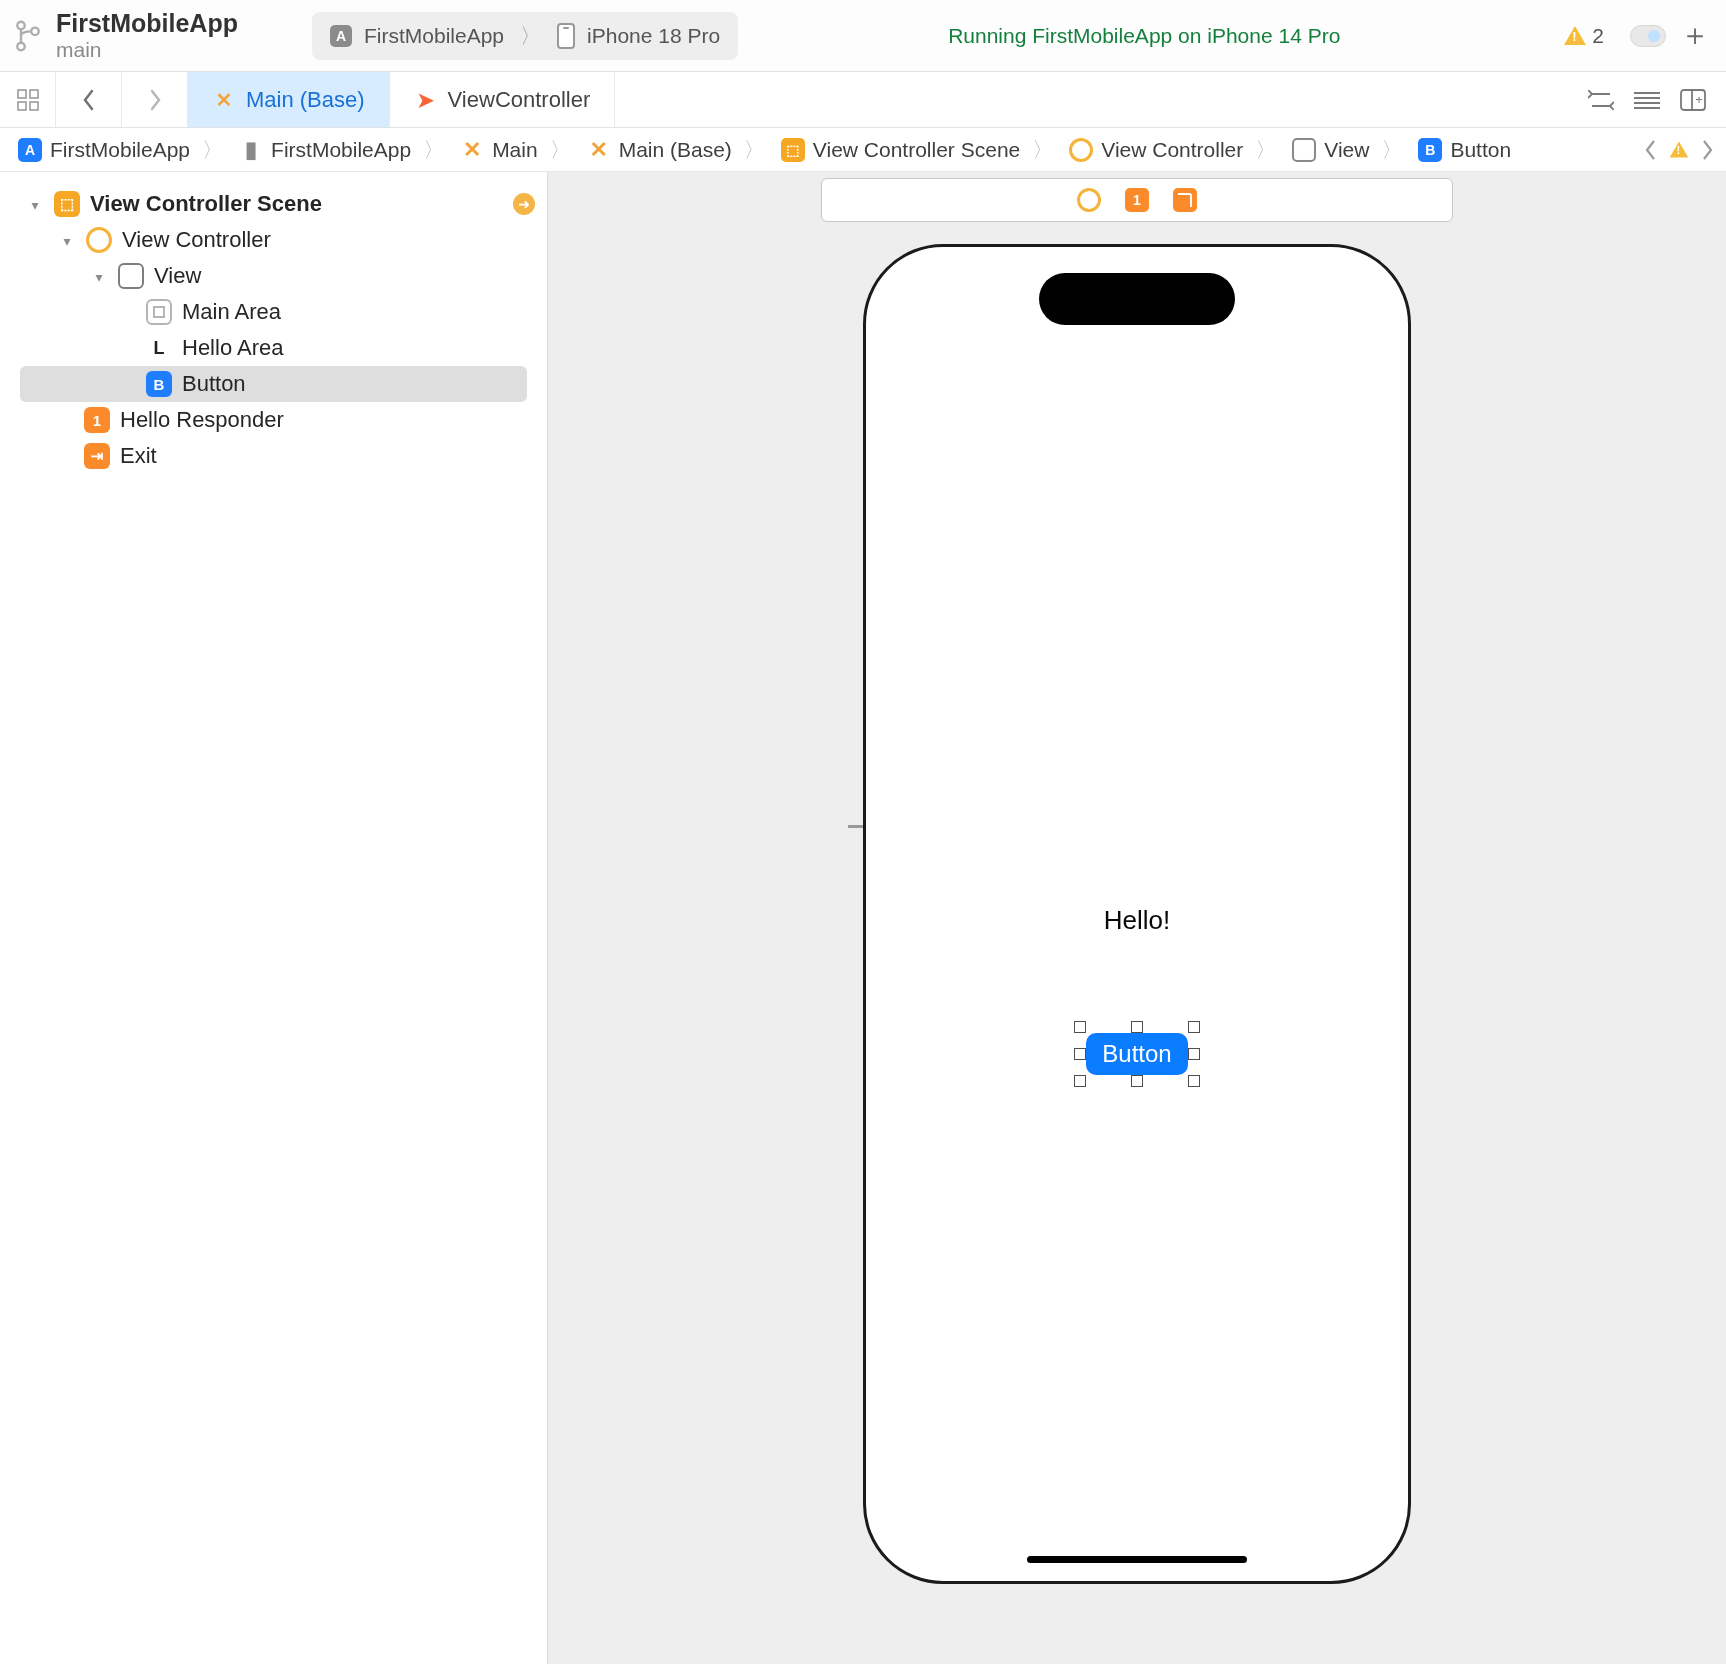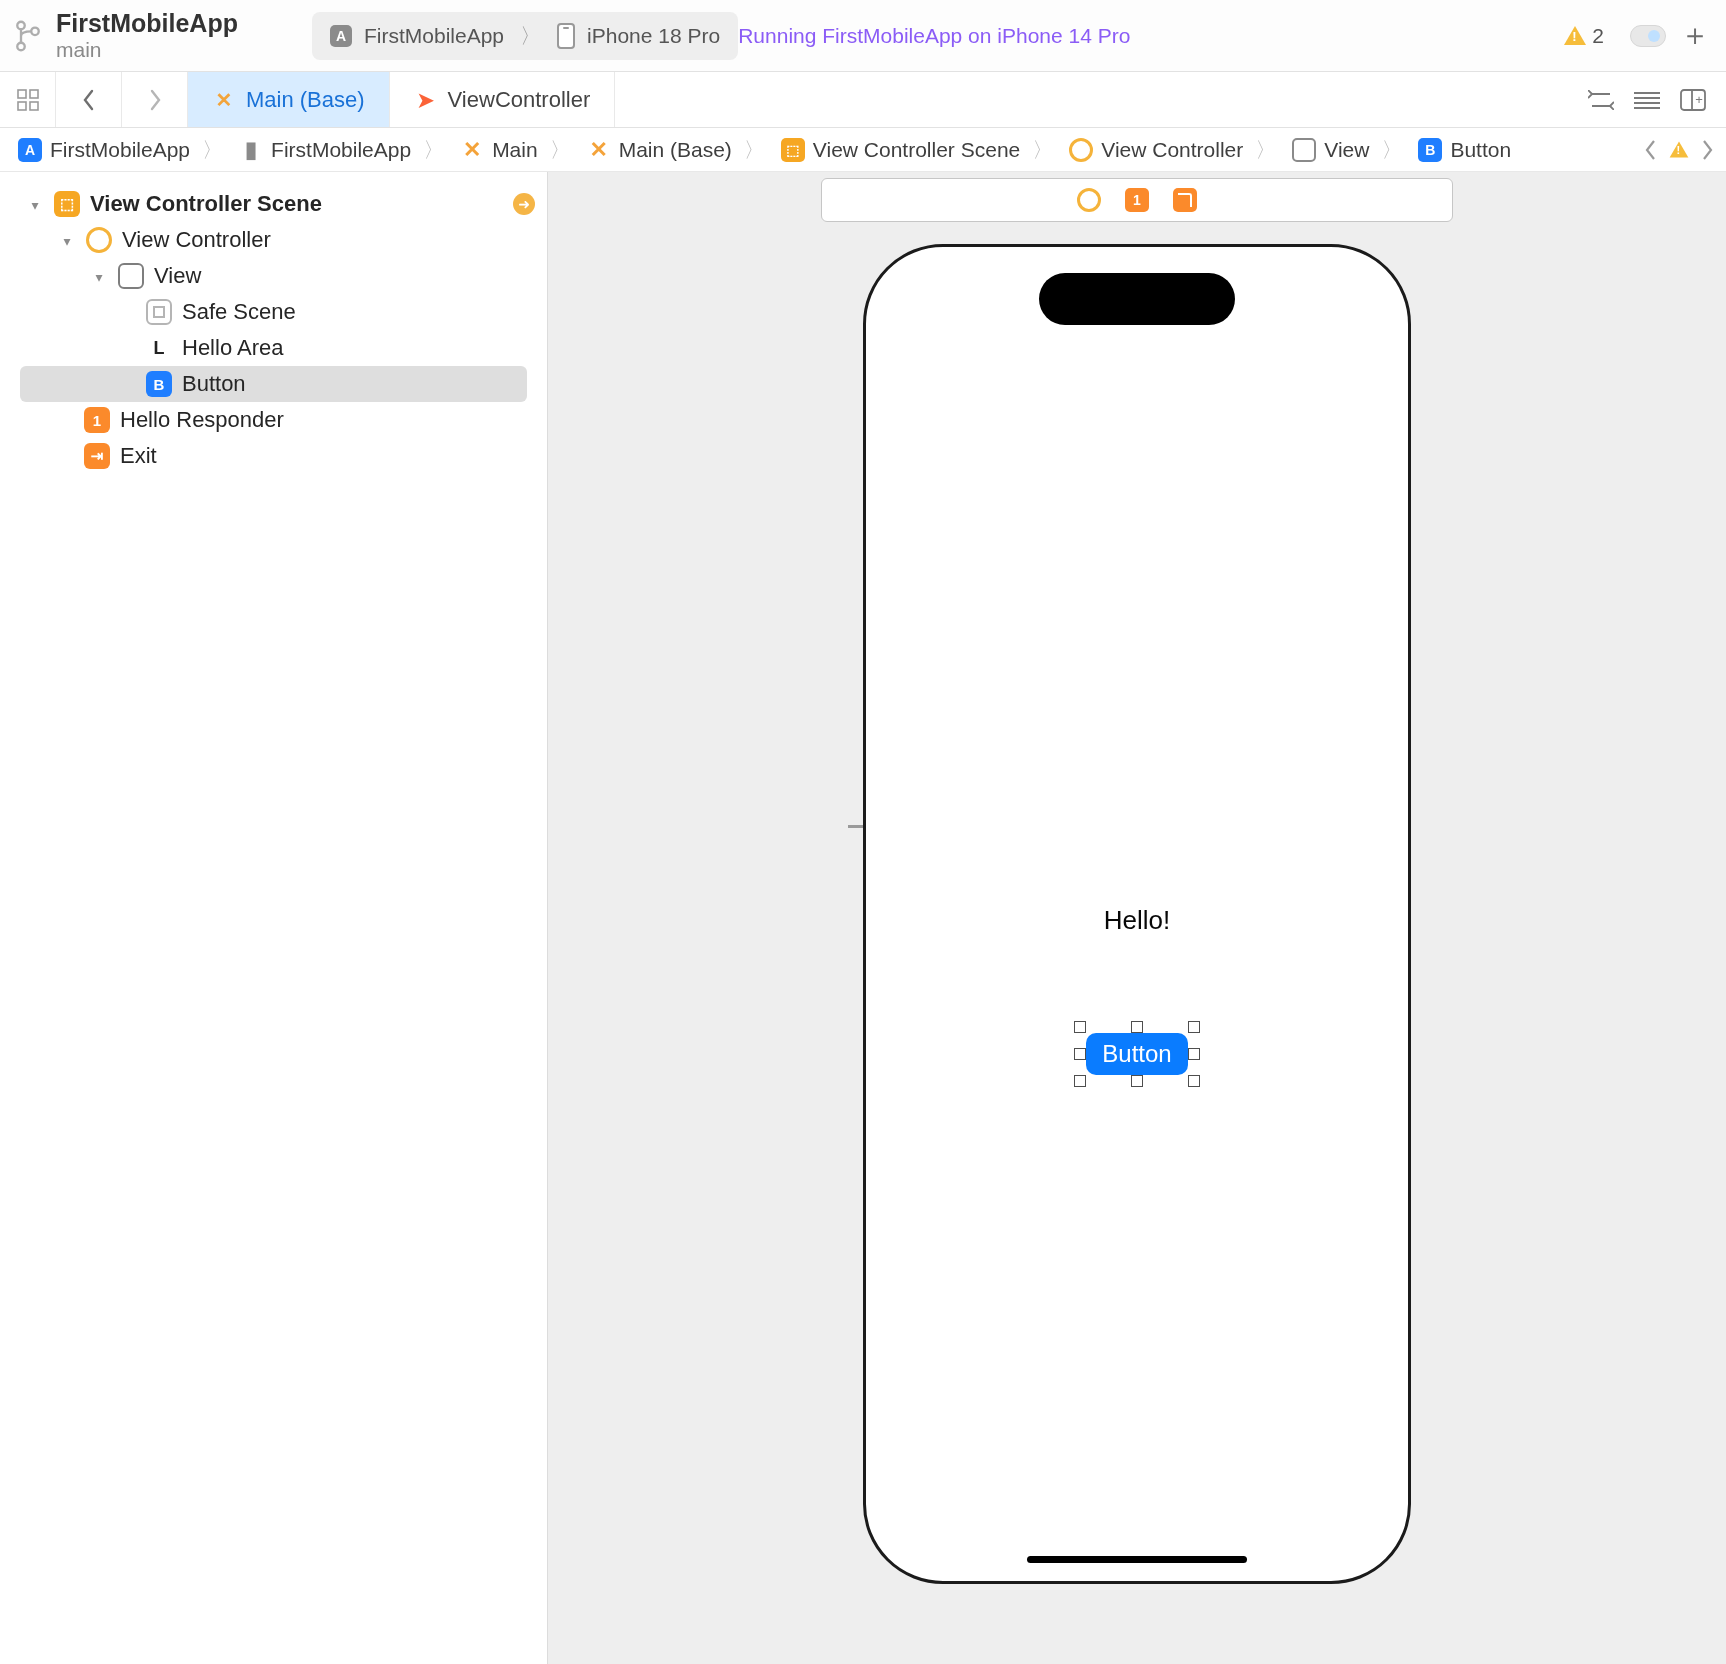--- a/index.html
+++ b/index.html
@@ -45,21 +45,21 @@
     display:inline-flex; align-items:center; justify-content:center;
     color:#fff; font-size:14px; font-weight:700;
   }
   .device-icon {
     width:18px; height:26px; border:2px solid #999; border-radius:4px;
     position:relative; background:#fff;
   }
   .device-icon::after { content:""; position:absolute; left:4px; right:4px; top:2px; height:2px; background:#999; border-radius:1px;}
 
   .run-status {
-    flex:1; text-align:left; color:#8b5cf6; font-size:21px;
+    flex:1; text-align:center; color:#15803d; font-size:21px;
   }
 
   .warn-badge { display:flex; align-items:center; gap:6px; margin:0 14px; color:#555;}
   .warn-tri {
     width:0;height:0;border-left:11px solid transparent;border-right:11px solid transparent;border-bottom:19px solid #f6bd3b;
     position:relative;
   }
   .warn-tri::after{content:"!";position:absolute;left:-3px;top:3px;font-size:13px;color:#fff;font-weight:700;}
   .cloud-icon {
     width:36px;height:22px;border-radius:12px;background:#e8e8e8;position:relative;margin:0 12px;
@@ -364,21 +364,21 @@
       <div class="cont">
         <span class="disc">▾</span>
         <span class="oi view"></span>
         <span class="lbl">View</span>
       </div>
     </div>
 
     <div class="orow" style="padding-left:146px;">
       <div class="cont">
         <span class="oi safe"></span>
-        <span class="lbl">Safe Scene</span>
+        <span class="lbl">Main Area</span>
       </div>
     </div>
 
     <div class="orow" style="padding-left:146px;">
       <div class="cont">
         <span class="oi L">L</span>
         <span class="lbl">Hello Area</span>
       </div>
     </div>
 

